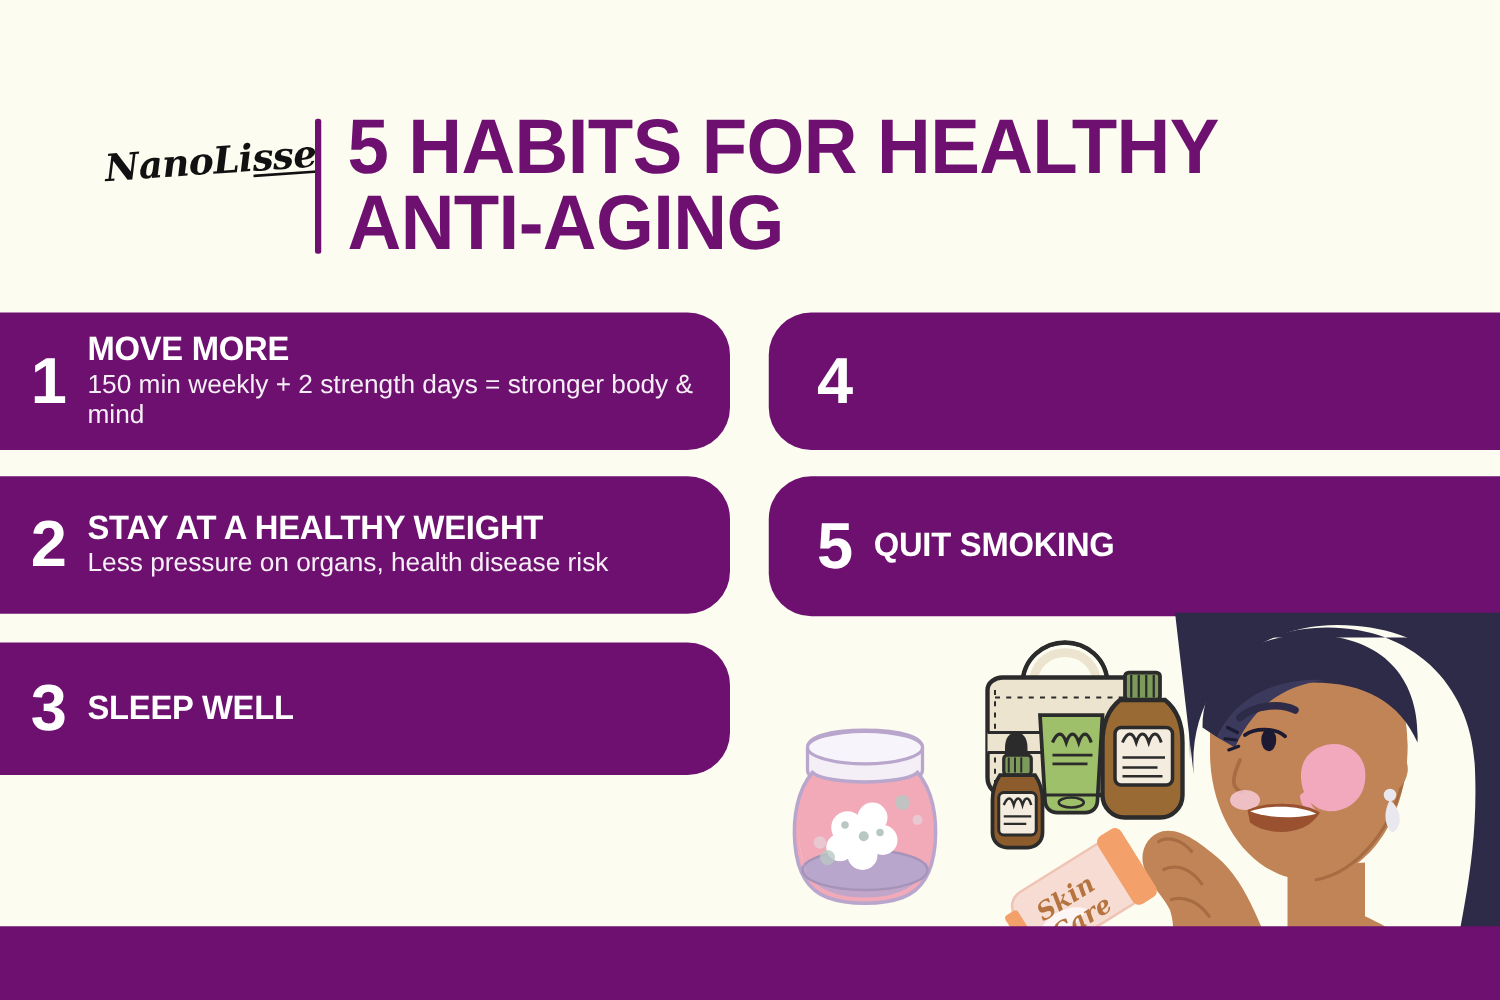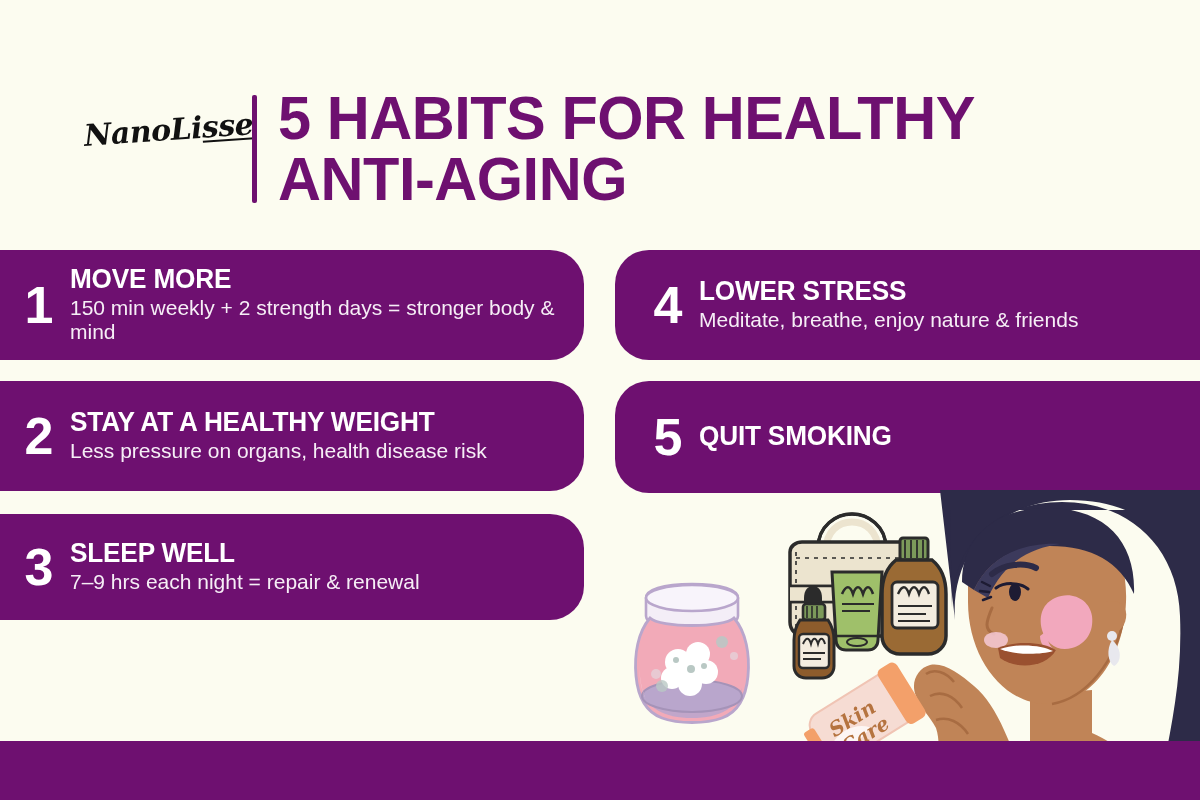--- a/index.html
+++ b/index.html
@@ -110,30 +110,25 @@
     <div class="card-body">
       <div class="card-title">STAY AT A HEALTHY WEIGHT</div>
       <div class="card-desc">Less pressure on organs, health disease risk</div>
     </div>
   </div>
 
   <div class="card left" id="card-3">
     <div class="card-num">3</div>
     <div class="card-body">
       <div class="card-title">SLEEP WELL</div>
-      <div class="card-desc">7–9 hrs each night = repair &amp; renewal</div>
     </div>
   </div>
 
   <div class="card right" id="card-4">
     <div class="card-num">4</div>
-    <div class="card-body">
-      <div class="card-title">LOWER STRESS</div>
-      <div class="card-desc">Meditate, breathe, enjoy nature &amp; friends</div>
-    </div>
   </div>
 
   <div class="card right" id="card-5">
     <div class="card-num">5</div>
     <div class="card-body">
       <div class="card-title">QUIT SMOKING</div>
     </div>
   </div>
 
   <div class="illus">

